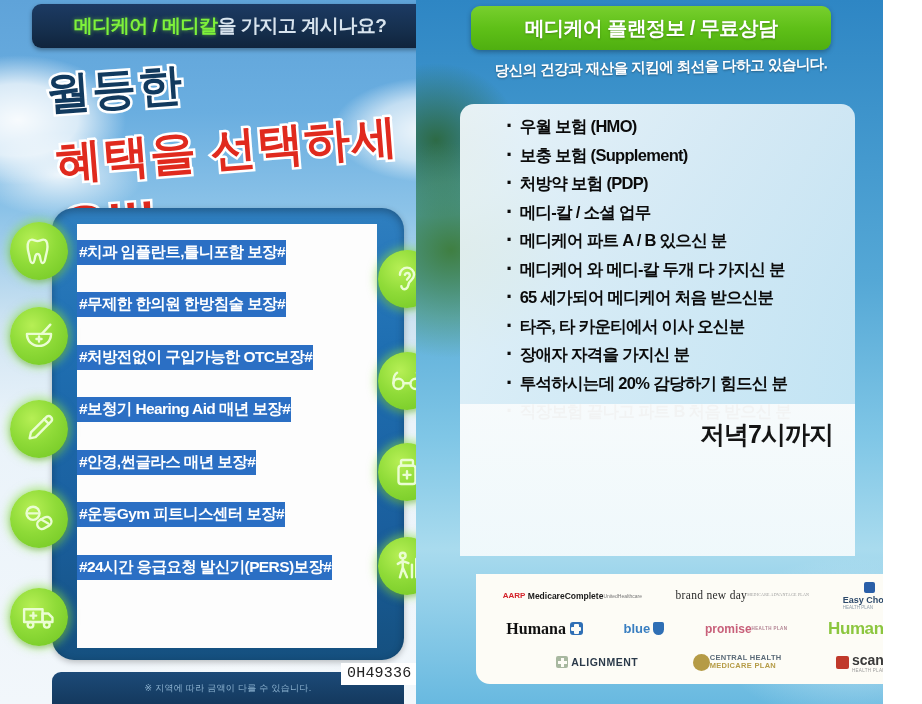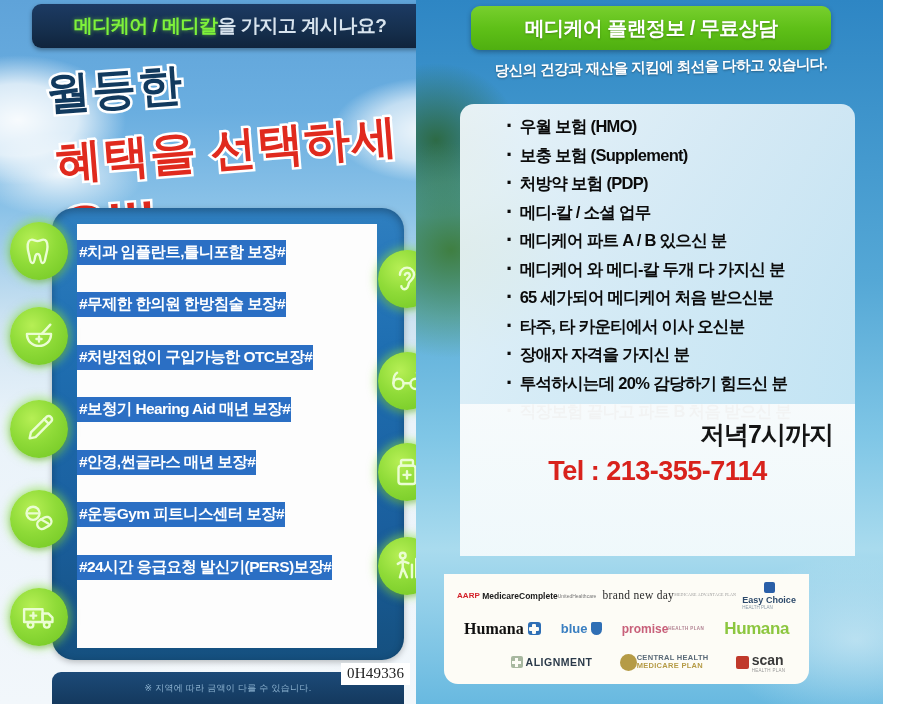--- a/index.html
+++ b/index.html
@@ -84,21 +84,21 @@
     background:linear-gradient(180deg,#1c4a78 0%,#14395e 100%);
     border-radius:9px 9px 0 0;
     display:flex;align-items:center;justify-content:center;
   }
   .l-note span{color:#9fc4e0;font-size:9px;letter-spacing:.3px;opacity:.85;}
 
   .watermark{
     position:absolute;left:341px;top:663px;
     background:#ffffff;color:#222;
     font-size:15px;padding:2px 6px 3px 6px;letter-spacing:.2px;
-    font-family:Liberation Serif, serif;
+    font-family:Liberation Mono, monospace;
   }
 
   
   .right-panel{
     position:relative;width:467px;height:704px;overflow:hidden;
     background:linear-gradient(180deg,#1464a8 0%,#1e74b6 25%,#2e8cc8 50%,#46a5d8 75%,#63bde4 100%);
   }
   
   .r-photo{
     position:absolute;inset:0;
@@ -149,21 +149,21 @@
     text-align:right;margin-top:4px;
     font-size:25px;font-weight:bold;color:#141414;letter-spacing:-1px;line-height:1.12;
     padding-right:4px;
   }
   .c-tel{
     margin-top:8px;text-align:center;
     font-size:27px;font-weight:bold;color:#d8221c;letter-spacing:-.5px;
   }
 
   .r-logos{
-    position:absolute;left:28px;top:574px;width:365px;height:110px;
+    position:absolute;left:60px;top:574px;width:447px;height:110px;
     background:#fdfcf6;border-radius:0 0 14px 14px;
     display:flex;flex-direction:column;justify-content:space-around;
     padding:5px 10px;box-sizing:border-box;
   }
   .logo-row{display:flex;align-items:center;justify-content:space-around;height:33px;}
   .logo{display:flex;align-items:center;justify-content:center;font-weight:bold;white-space:nowrap;}
   .lg-aarp{font-size:8.5px;color:#1a1a1a;}
   .lg-aarp i{color:#d4222a;font-style:normal;font-size:8px;font-weight:bold;}
   .lg-aarp small{display:block;font-size:5px;color:#777;text-align:right;font-weight:normal;}
   .lg-bnd{font-family:"Liberation Serif",serif;font-size:11.5px;color:#2a2a2a;font-weight:normal;letter-spacing:.3px;text-align:center;line-height:1.1;}
@@ -329,21 +329,20 @@
       <div class="r-bullet">타주, 타 카운티에서 이사 오신분</div>
       <div class="r-bullet">장애자 자격을 가지신 분</div>
       <div class="r-bullet">투석하시는데 20% 감당하기 힘드신 분</div>
       <div class="r-bullet">직장보험 끝나고 파트 B 처음 받으신 분</div>
     </div>
 
     <div class="r-card-contact">
       <div class="c-hours">
         <div>저녁7시까지</div>
       </div>
-      <div class="c-tel">Tel : 213-355-7114</div>
     </div>
 
     <div class="r-logos">
       <div class="logo-row">
         <div class="logo lg-aarp">
           <i>AARP</i>&nbsp;<span>MedicareComplete</span>
           <small>UnitedHealthcare</small>
         </div>
         <div class="logo lg-bnd">
           <span>brand new day</span>

